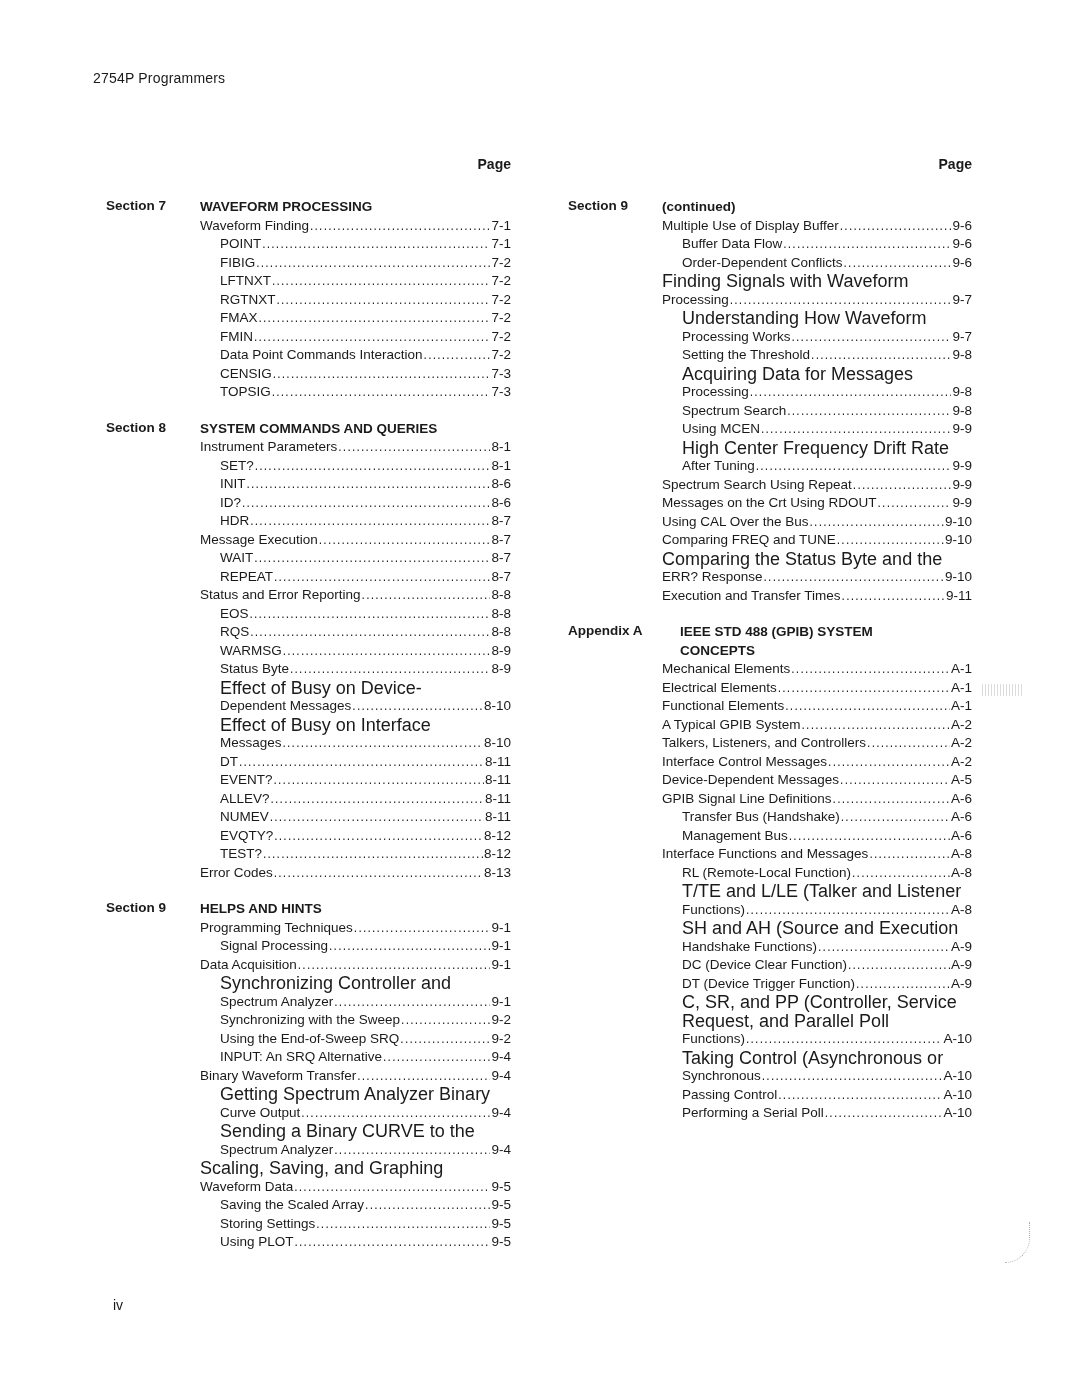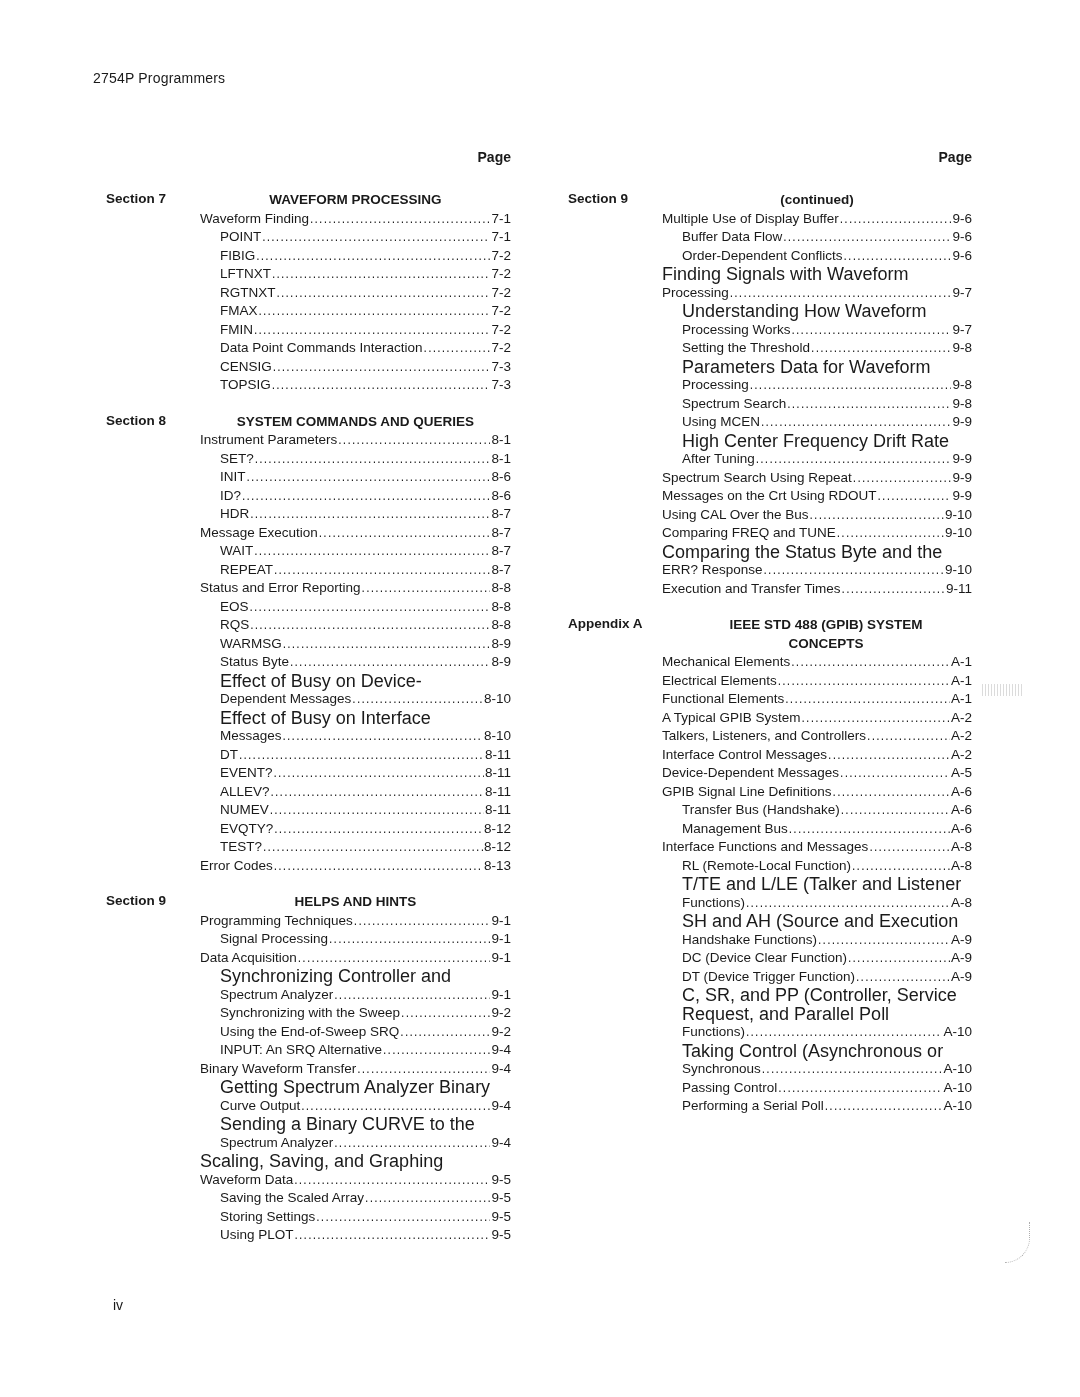--- a/index.html
+++ b/index.html
@@ -5,35 +5,35 @@
   html, body { margin: 0; padding: 0; background: #ffffff; }
   body {
     width: 1080px; height: 1397px; position: relative; overflow: hidden;
     font-family: "Liberation Sans", "DejaVu Sans", sans-serif;
     color: #1a1a1a;
   }
   .header-title {
     position: absolute; left: 93px; top: 70px;
     font-size: 14px; letter-spacing: 0.2px;
   }
-  .col { position: absolute; top: 149px; }
+  .col { position: absolute; top: 156px; }
   .col-left { left: 93px; width: 418px; }
   .col-right { left: 555px; width: 417px; }
   .page-label {
     text-align: right; font-size: 14px; font-weight: bold;
     height: 20px; margin-bottom: 22px;
   }
   .section { position: relative; margin-bottom: 18px; margin-left: 13px; }
   .sec-label {
     position: absolute; left: 0; top: 0; width: 92px;
     font-size: 13.5px; font-weight: bold;
   }
   .sec-body { margin-left: 94px; }
   .sec-title {
-    font-size: 13.5px; font-weight: bold; line-height: 18.5px; text-align: center;
+    font-size: 13.5px; font-weight: bold; line-height: 18.5px;
   }
   .sec-title.indented { padding-left: 18px; }
   .entry {
     display: flex; font-size: 13.5px; line-height: 18.5px;
     white-space: nowrap;
   }
   .entry.l1 { padding-left: 0; }
   .entry.l2 { padding-left: 20px; }
   .entry .text { flex: 0 0 auto; }
   .entry .leader {
@@ -469,21 +469,21 @@
             </div>
           </div>
           <div>
             <div class="entry l2">
               <span class="text">Setting the Threshold</span>
               <span class="leader"></span>
               <span class="pg">9-8</span>
             </div>
           </div>
           <div>
-            <div class="wrap-line l2">Parameters Data for Waveform</div>
+            <div class="wrap-line l2">Acquiring Data for Messages</div>
             <div class="entry l2">
               <span class="text">Processing</span>
               <span class="leader"></span>
               <span class="pg">9-8</span>
             </div>
           </div>
           <div>
             <div class="entry l2">
               <span class="text">Spectrum Search</span>
               <span class="leader"></span>

